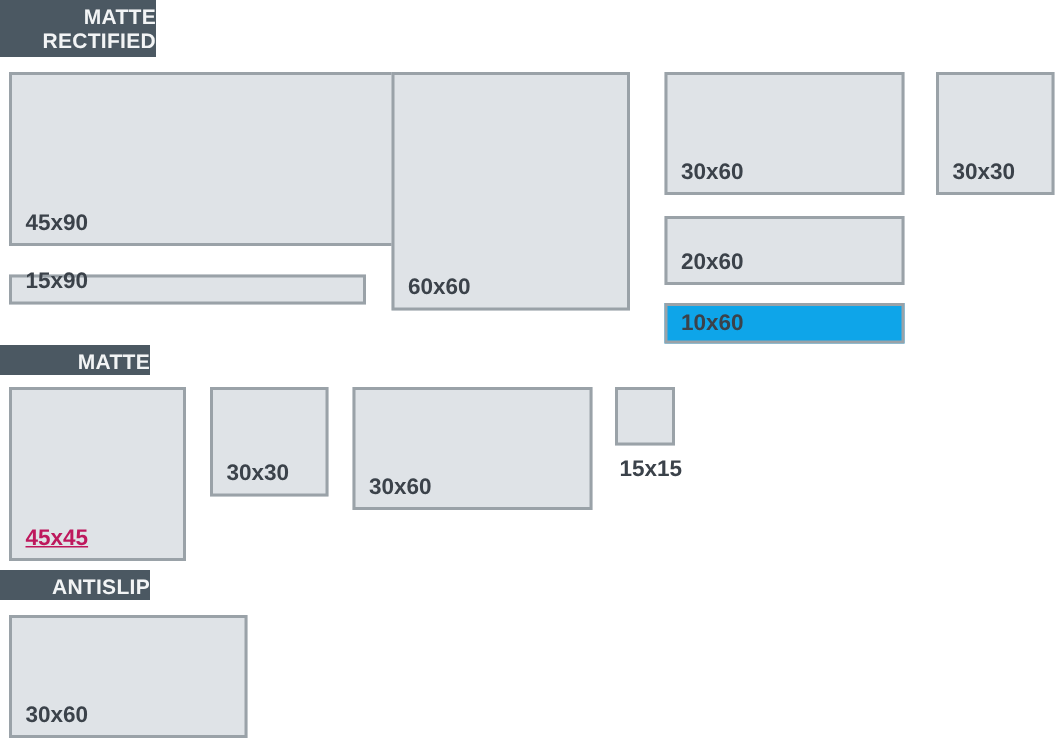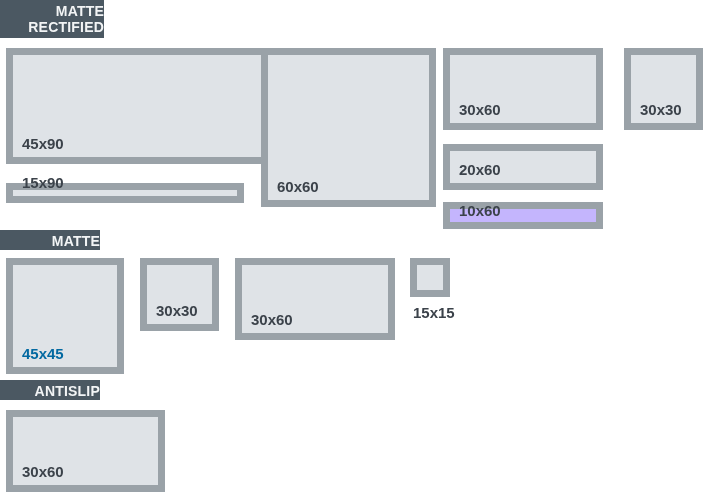--- a/index.html
+++ b/index.html
@@ -34,21 +34,21 @@
     letter-spacing: 0.2px;
     padding: 3px 0 3px 8px;
     box-sizing: border-box;
     white-space: pre-line;
     text-align: right;
   }
   
   .tile {
     position: absolute;
     background: #dfe3e7;
-    border: 7px solid #4d7c0f;
+    border: 2px solid #4d7c0f;
     box-sizing: border-box;
   }
   .tile-label {
     position: absolute;
     left: 9px;
     bottom: 5px;
     font-size: 15px;
     font-weight: bold;
     color: #3b424a;
     line-height: 17px;
@@ -69,40 +69,40 @@
 <div id="chart-root">
     <div>
       <div class="section-header" style="left: 0px; top: 0px; width: 104px; height: 38px; background: rgb(75, 88, 98); color: rgb(242, 244, 245);">MATTE
 RECTIFIED</div>
       <div class="tile" style="left: 6px; top: 48px; width: 270px; height: 116px; background: rgb(223, 227, 231); border-color: rgb(154, 162, 168);">
         <span class="tile-label" style="color: rgb(59, 66, 74);">45x90</span>
       </div>
       <div class="tile" style="left: 6px; top: 183px; width: 238px; height: 20px; background: rgb(223, 227, 231); border-color: rgb(154, 162, 168);">
         <span class="tile-label" style="color: rgb(59, 66, 74);">15x90</span>
       </div>
-      <div class="tile" style="left: 261px; top: 48px; width: 175px; height: 159px; background: rgb(223, 227, 231); border-color: rgb(154, 162, 168);">
+      <div class="tile" style="left: 261px; top: 48px; width: 159px; height: 159px; background: rgb(223, 227, 231); border-color: rgb(154, 162, 168);">
         <span class="tile-label" style="color: rgb(59, 66, 74);">60x60</span>
       </div>
       <div class="tile" style="left: 443px; top: 48px; width: 160px; height: 82px; background: rgb(223, 227, 231); border-color: rgb(154, 162, 168);">
         <span class="tile-label" style="color: rgb(59, 66, 74);">30x60</span>
       </div>
       <div class="tile" style="left: 443px; top: 144px; width: 160px; height: 46px; background: rgb(223, 227, 231); border-color: rgb(154, 162, 168);">
         <span class="tile-label" style="color: rgb(59, 66, 74);">20x60</span>
       </div>
-      <div class="tile" style="left: 443px; top: 202px; width: 160px; height: 27px; background: #c4b5fd; border-color: rgb(154, 162, 168);">
+      <div class="tile" style="left: 443px; top: 202px; width: 160px; height: 27px; background: #0ea5e9; border-color: rgb(154, 162, 168);">
         <span class="tile-label" style="color: rgb(59, 66, 74); bottom: 3px;">10x60</span>
       </div>
       <div class="tile" style="left: 624px; top: 48px; width: 79px; height: 82px; background: rgb(223, 227, 231); border-color: rgb(154, 162, 168);">
         <span class="tile-label" style="color: rgb(59, 66, 74);">30x30</span>
       </div>
     </div>
     <div>
       <div class="section-header" style="left: 0px; top: 230px; width: 100px; height: 20px; background: rgb(75, 88, 98); color: rgb(242, 244, 245);">MATTE</div>
       <div class="tile" style="left: 6px; top: 258px; width: 118px; height: 116px; background: rgb(223, 227, 231); border-color: rgb(154, 162, 168);">
-        <span class="tile-label" style="color: #0369a1;">45x45</span>
+        <span class="tile-label" style="color: #be185d; text-decoration: underline;">45x45</span>
       </div>
       <div class="tile" style="left: 140px; top: 258px; width: 79px; height: 73px; background: rgb(223, 227, 231); border-color: rgb(154, 162, 168);">
         <span class="tile-label" style="color: rgb(59, 66, 74);">30x30</span>
       </div>
       <div class="tile" style="left: 235px; top: 258px; width: 160px; height: 82px; background: rgb(223, 227, 231); border-color: rgb(154, 162, 168);">
         <span class="tile-label" style="color: rgb(59, 66, 74);">30x60</span>
       </div>
       <div class="tile" style="left: 410px; top: 258px; width: 40px; height: 39px; background: rgb(223, 227, 231); border-color: rgb(154, 162, 168);"></div>
       <div class="ext-label" style="left: 413px; top: 304px; color: rgb(59, 66, 74);">15x15</div>
     </div>

